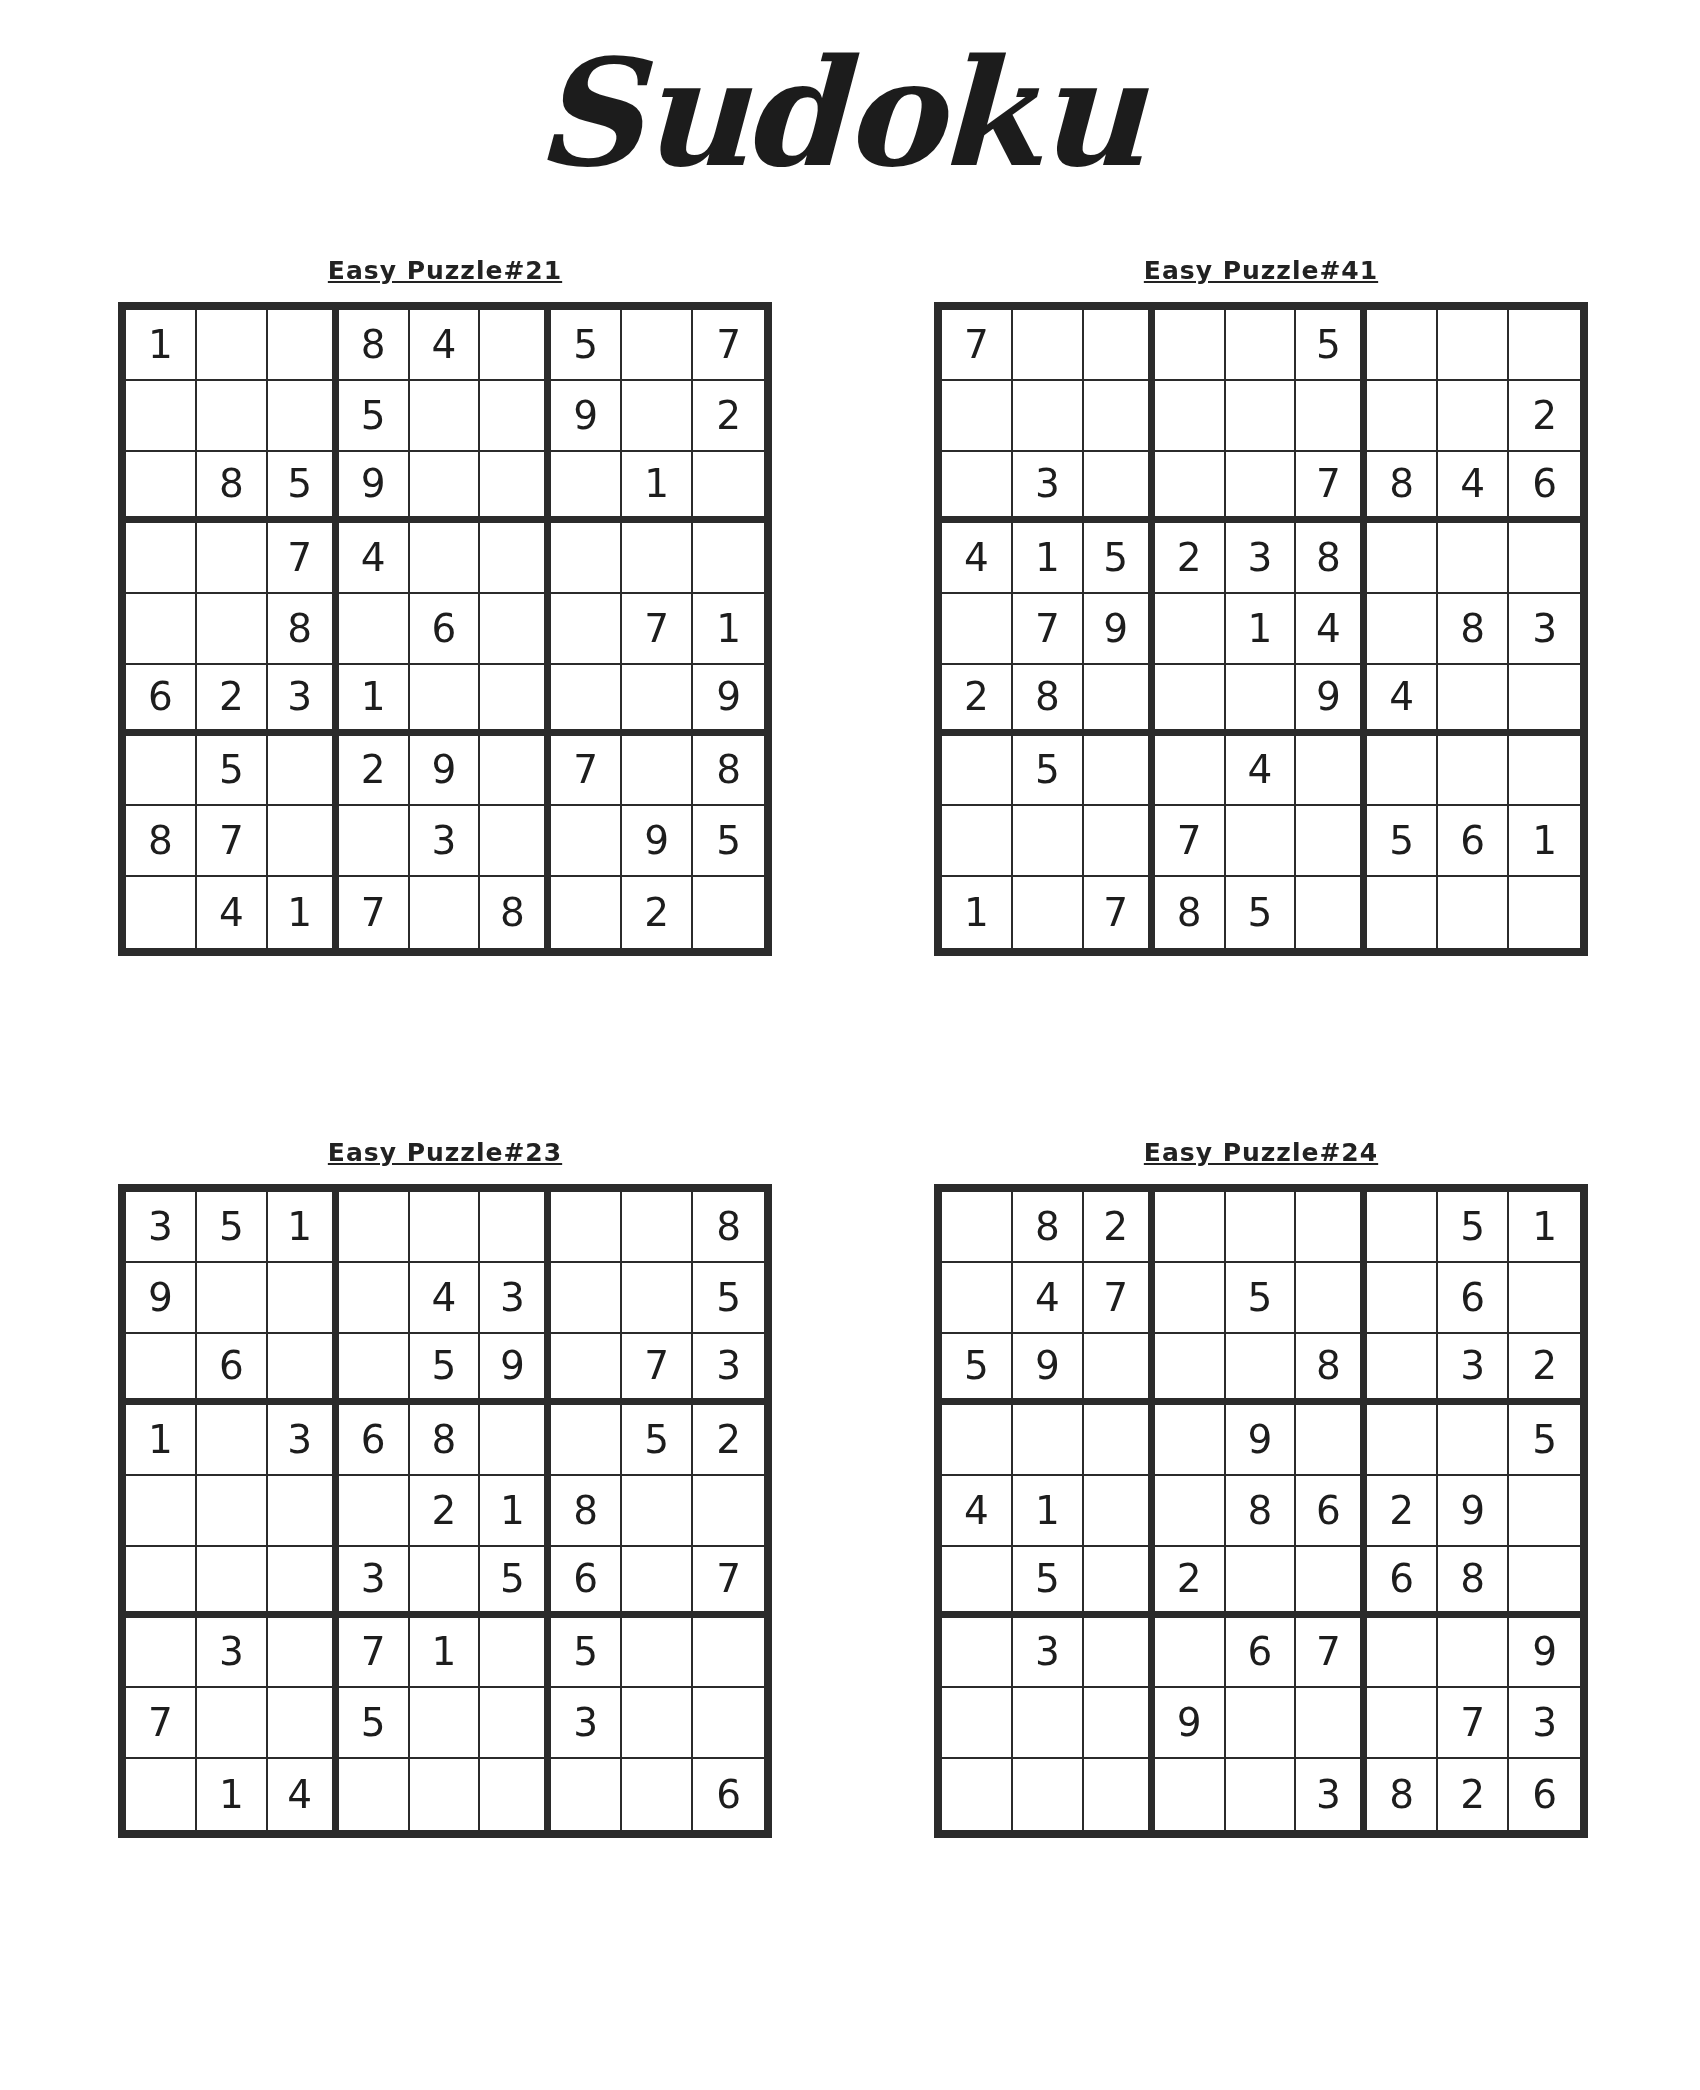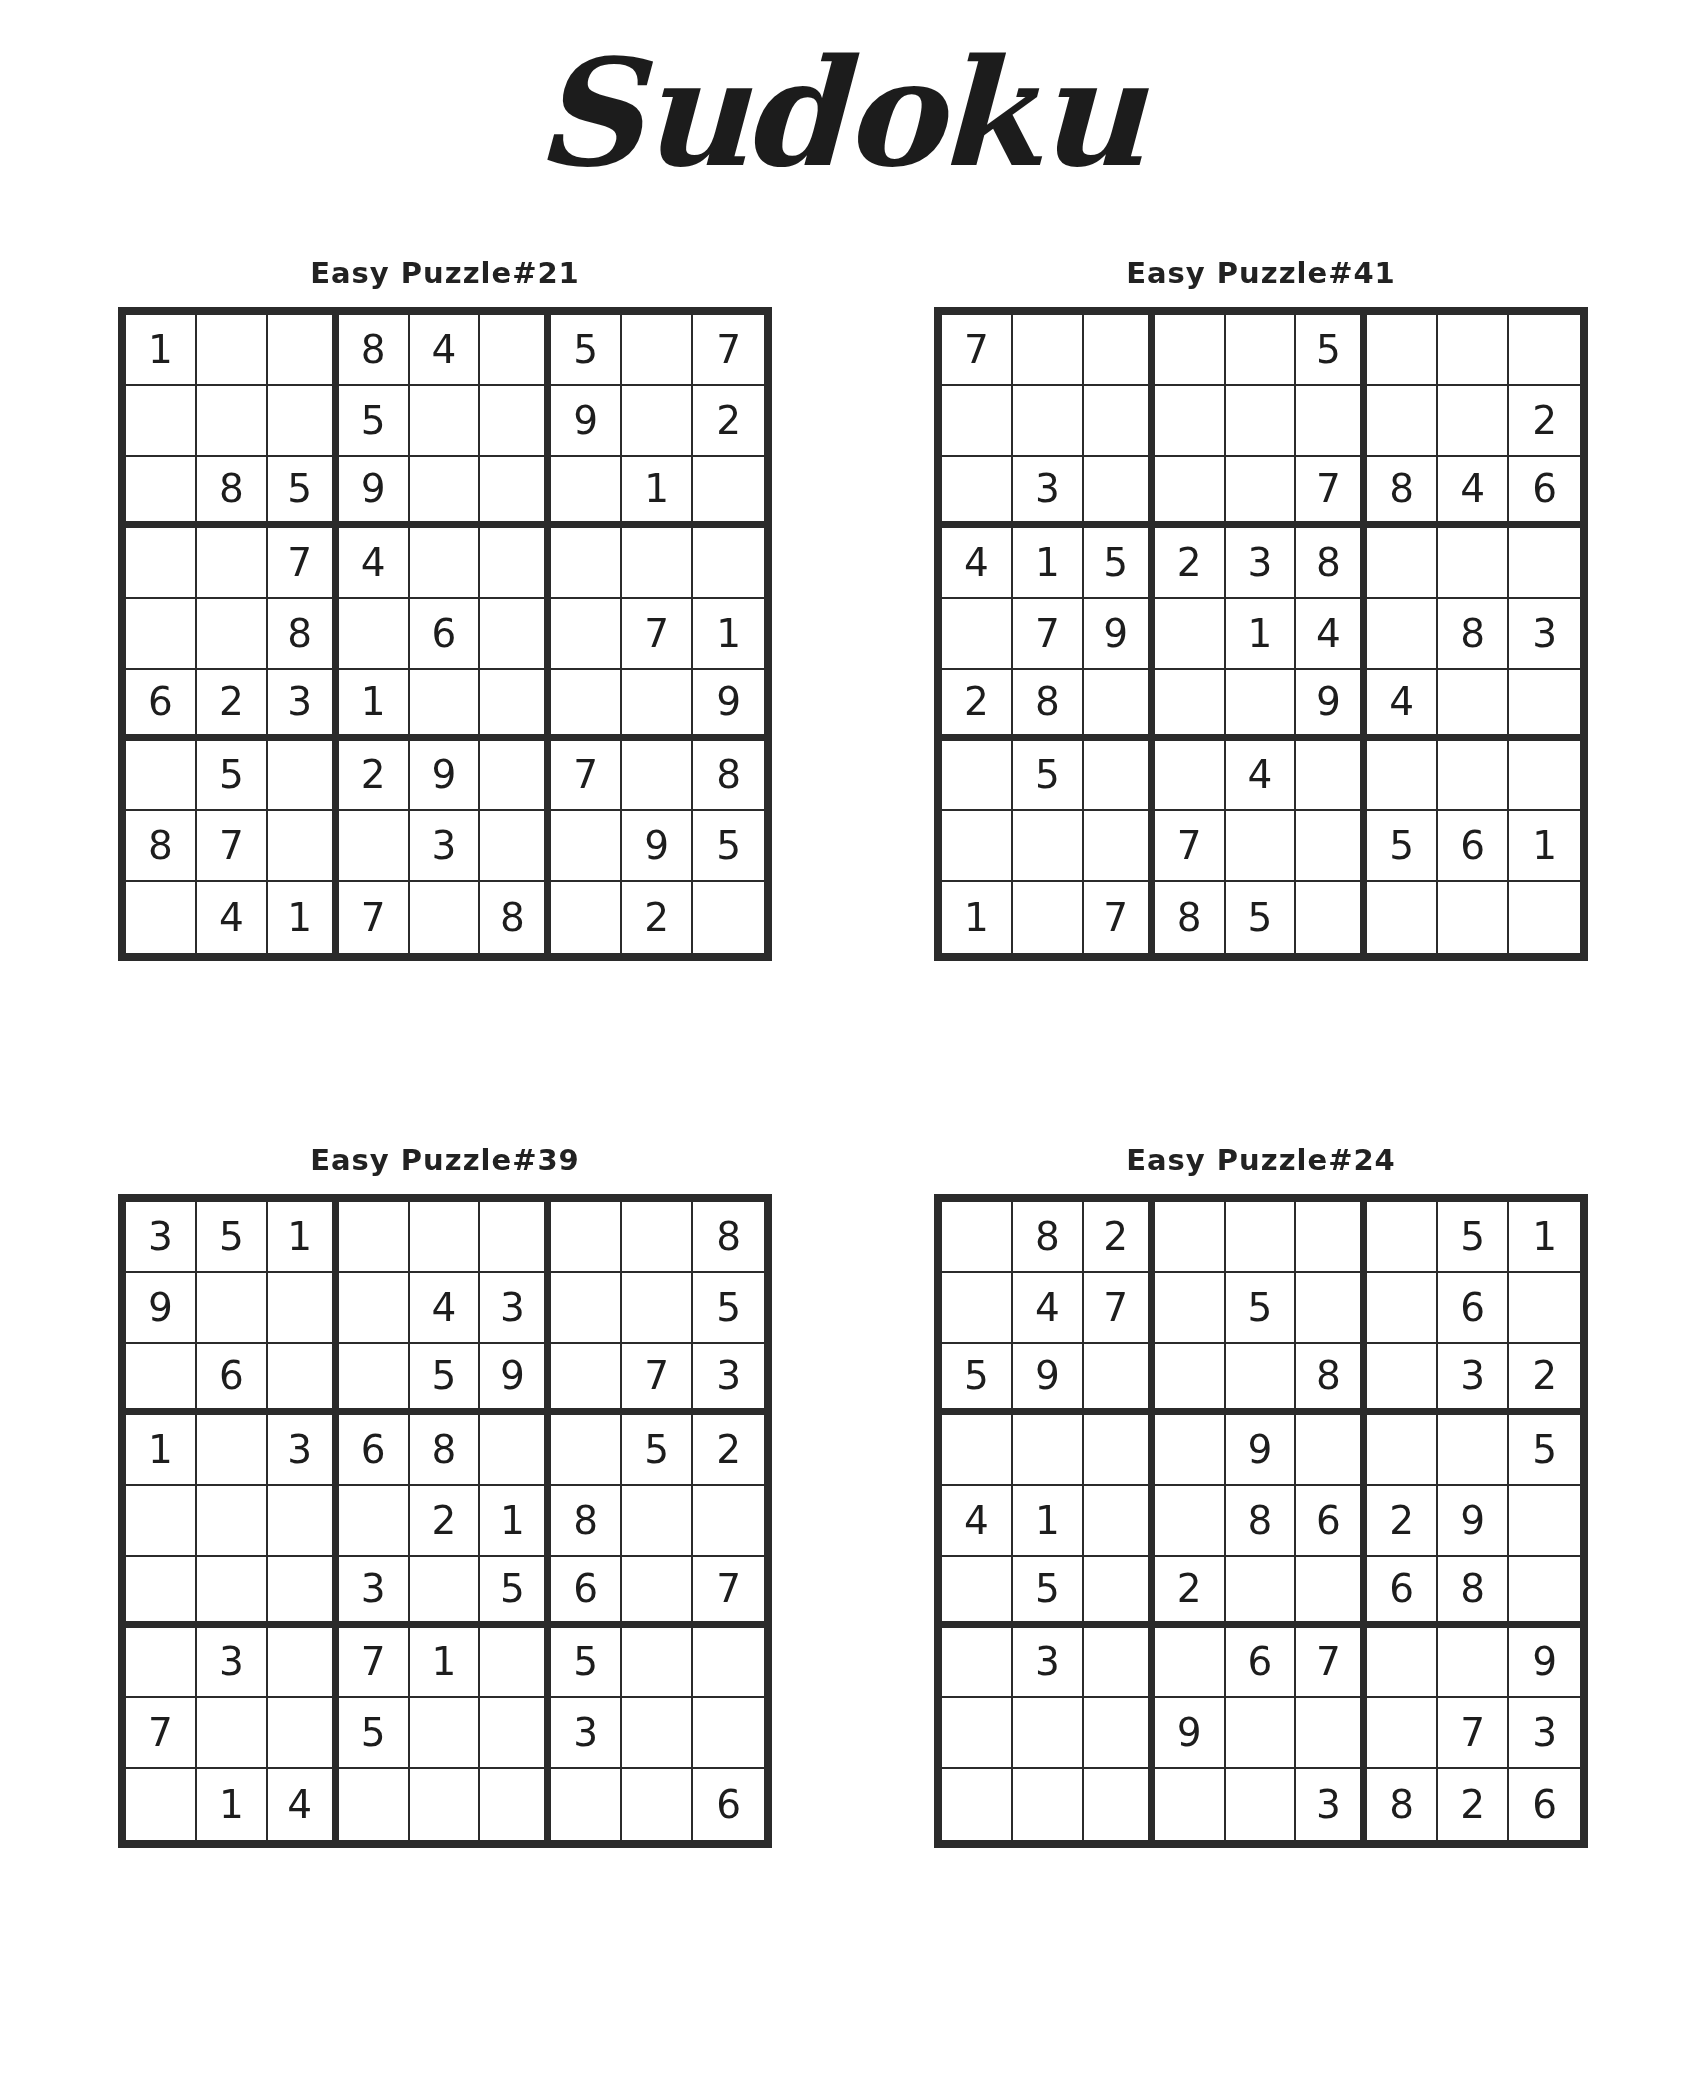--- a/index.html
+++ b/index.html
@@ -41,24 +41,25 @@
   .puzzle-row.second { margin-top: 182px; }
 
   .puzzle {
     width: 654px;
   }
 
   .puzzle-title {
     text-align: center;
     font-family: "DejaVu Sans", sans-serif;
     font-weight: bold;
-    font-size: 29px;
+    font-size: 25px;
     color: #222222;
     letter-spacing: 1px;
     margin-bottom: 17px;
+    text-decoration: underline;
   }
 
   .sudoku-grid {
     width: 654px;
     height: 654px;
     border: 8px solid #2b2b2b;
     display: grid;
     grid-template-columns: repeat(9, 1fr);
     grid-template-rows: repeat(9, 1fr);
     background: #ffffff;
@@ -259,21 +260,21 @@
           <div class="cell box-col last-row"></div>
           <div class="cell last-row"></div>
           <div class="cell last-row"></div>
           <div class="cell last-col last-row"></div>
         </div>
       </div>
     </div>
 
   <div class="puzzle-row second">
       <div class="puzzle">
-        <div class="puzzle-title">Easy Puzzle#39</div>
+        <div class="puzzle-title">Easy Puzzle#23</div>
         <div class="sudoku-grid">
           <div class="cell">3</div>
           <div class="cell">5</div>
           <div class="cell box-col">1</div>
           <div class="cell"></div>
           <div class="cell"></div>
           <div class="cell box-col"></div>
           <div class="cell"></div>
           <div class="cell"></div>
           <div class="cell last-col">8</div>

